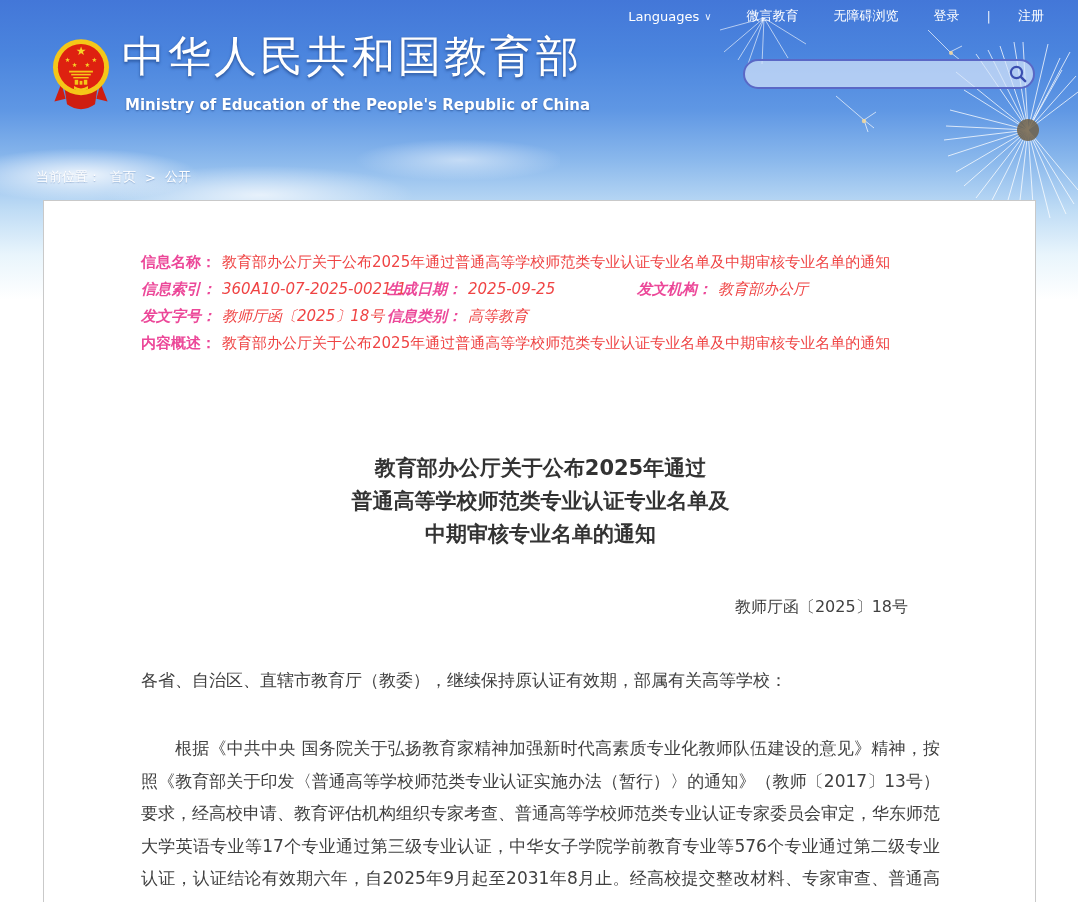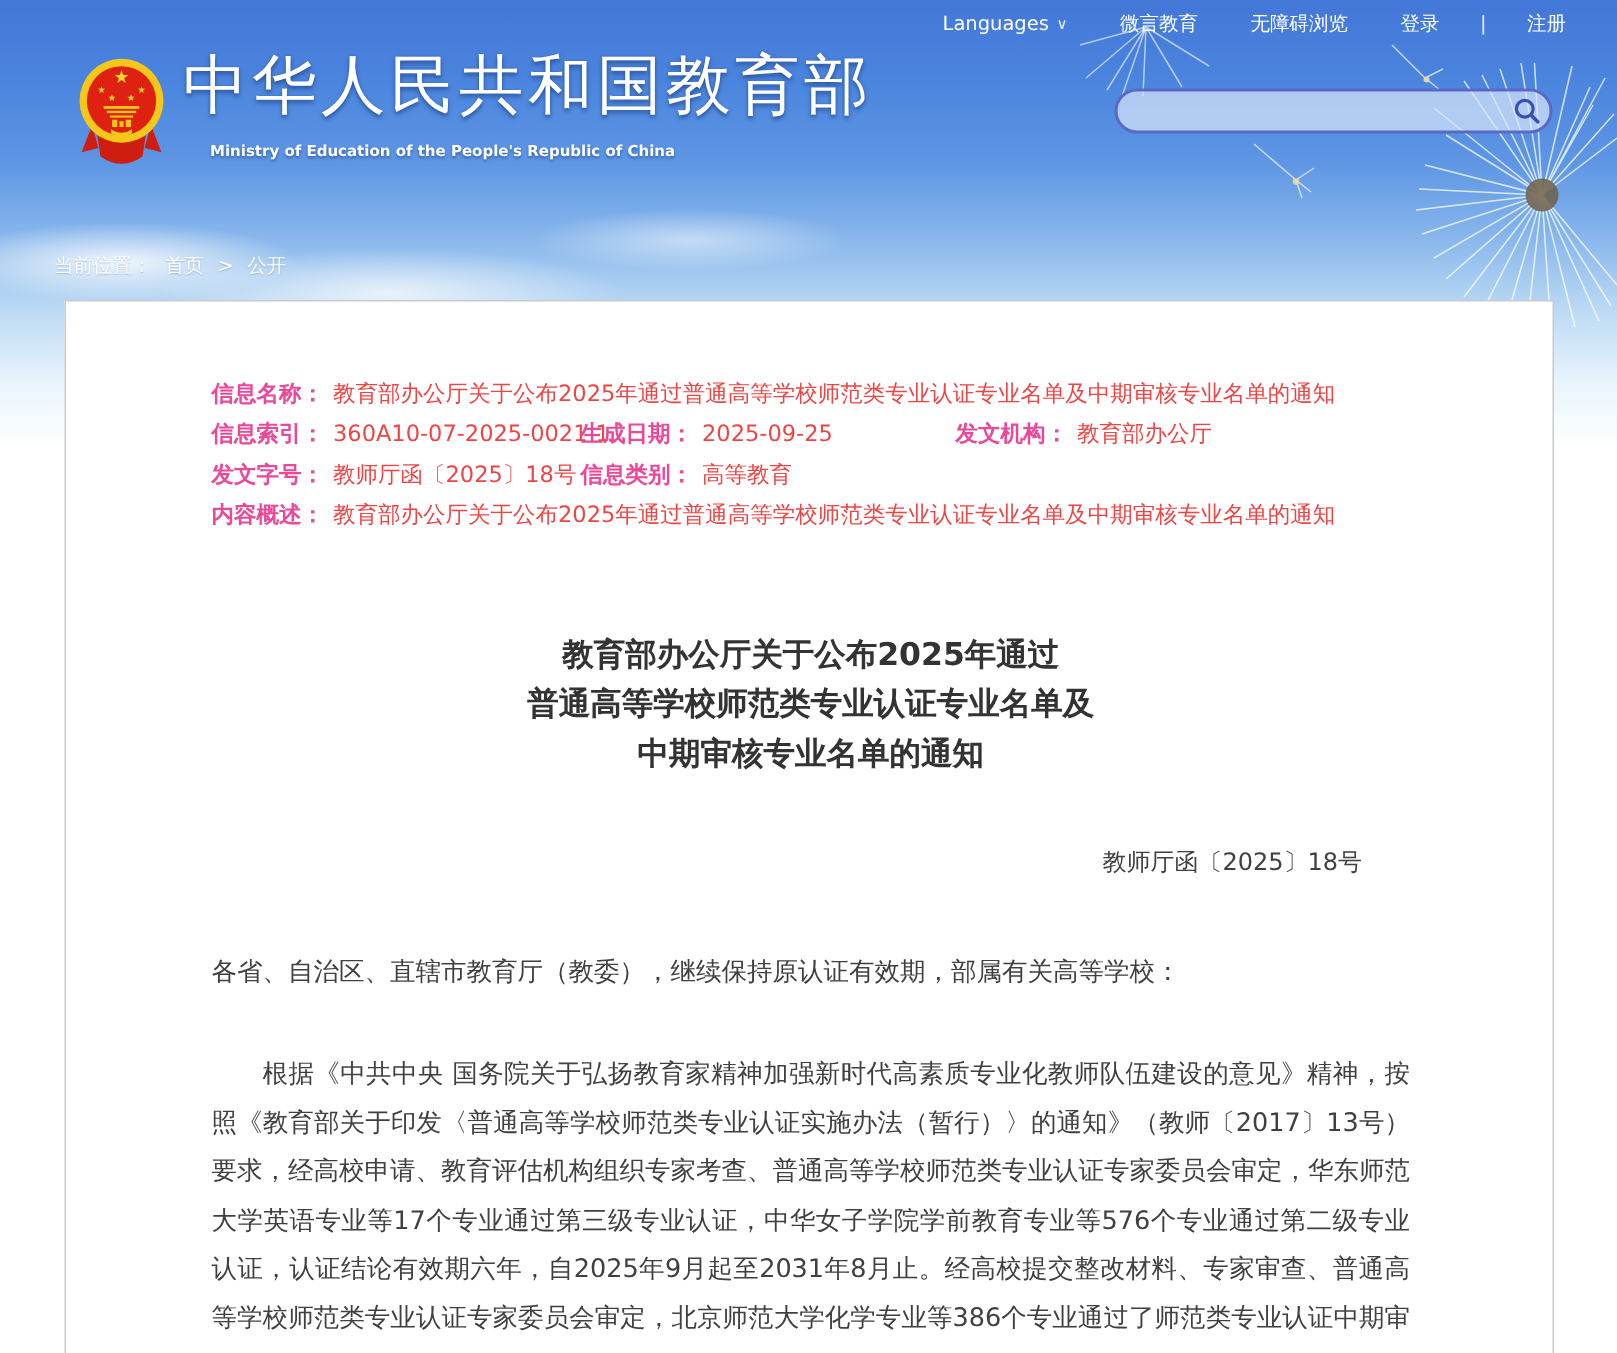--- a/index.html
+++ b/index.html
@@ -33,21 +33,21 @@
   .topbar .divider { opacity:.85; margin:0 -8px; }
   .chev { font-size:10px; opacity:.9; }
   
   .emblem { position:absolute; left:46px; top:37px; width:70px; height:80px; }
   .site-cn {
     position:absolute; left:122px; top:28px; font-size:43px; font-weight:normal;
     color:#ffffff; letter-spacing:3px; white-space:nowrap;
     text-shadow:0 2px 3px rgba(25,60,125,.65), 0 0 1px rgba(40,80,150,.5);
   }
   .site-en {
-    position:absolute; left:140px; top:96px; font-size:10px; font-weight:bold;
+    position:absolute; left:125px; top:96px; font-size:15px; font-weight:bold;
     color:#ffffff; white-space:nowrap; text-shadow:0 1px 2px rgba(25,60,125,.6);
   }
   
   .search {
     position:absolute; right:43px; top:59px; width:292px; height:30px;
     border:2px solid #5a68c6; border-radius:16px;
     background:rgba(213,229,250,.72);
     display:flex; align-items:center;
   }
   .search input {
@@ -66,26 +66,26 @@
     position:absolute; left:43px; top:200px; width:993px; height:760px;
     background:#ffffff; border:1px solid #c9c9c9;
     padding:48px 95px 0 97px;
   }
   
   .meta { font-size:15px; color:#333; }
   .meta-row { display:flex; line-height:26px; white-space:nowrap; }
   .meta-row + .meta-row { margin-top:1px; }
   .meta-label { font-weight:bold; color:#ec4899; margin-right:6px; flex-shrink:0; }
   .meta-value { color:#ef4444; }
-  .mcell { display:flex; }
+  .mcell { display:flex;font-style:italic; }
   .mc-1 { width:246px; }
   .mc-2 { width:250px; }
   
   .doc-title {
-    margin-top:64px; text-align:center; font-size:21px; font-weight:bold;
+    margin-top:96px; text-align:center; font-size:21px; font-weight:bold;
     color:#333; line-height:33px;
   }
   .doc-number {
     margin-top:46px; text-align:right; padding-right:32px;
     font-size:16px; color:#404040;
   }
   .salutation { margin-top:46px; font-size:17px; color:#404040; line-height:32px; }
   .paragraph {
     margin-top:36px; font-size:17px; color:#404040; line-height:32.5px;
     text-indent:2em; text-align:justify;

